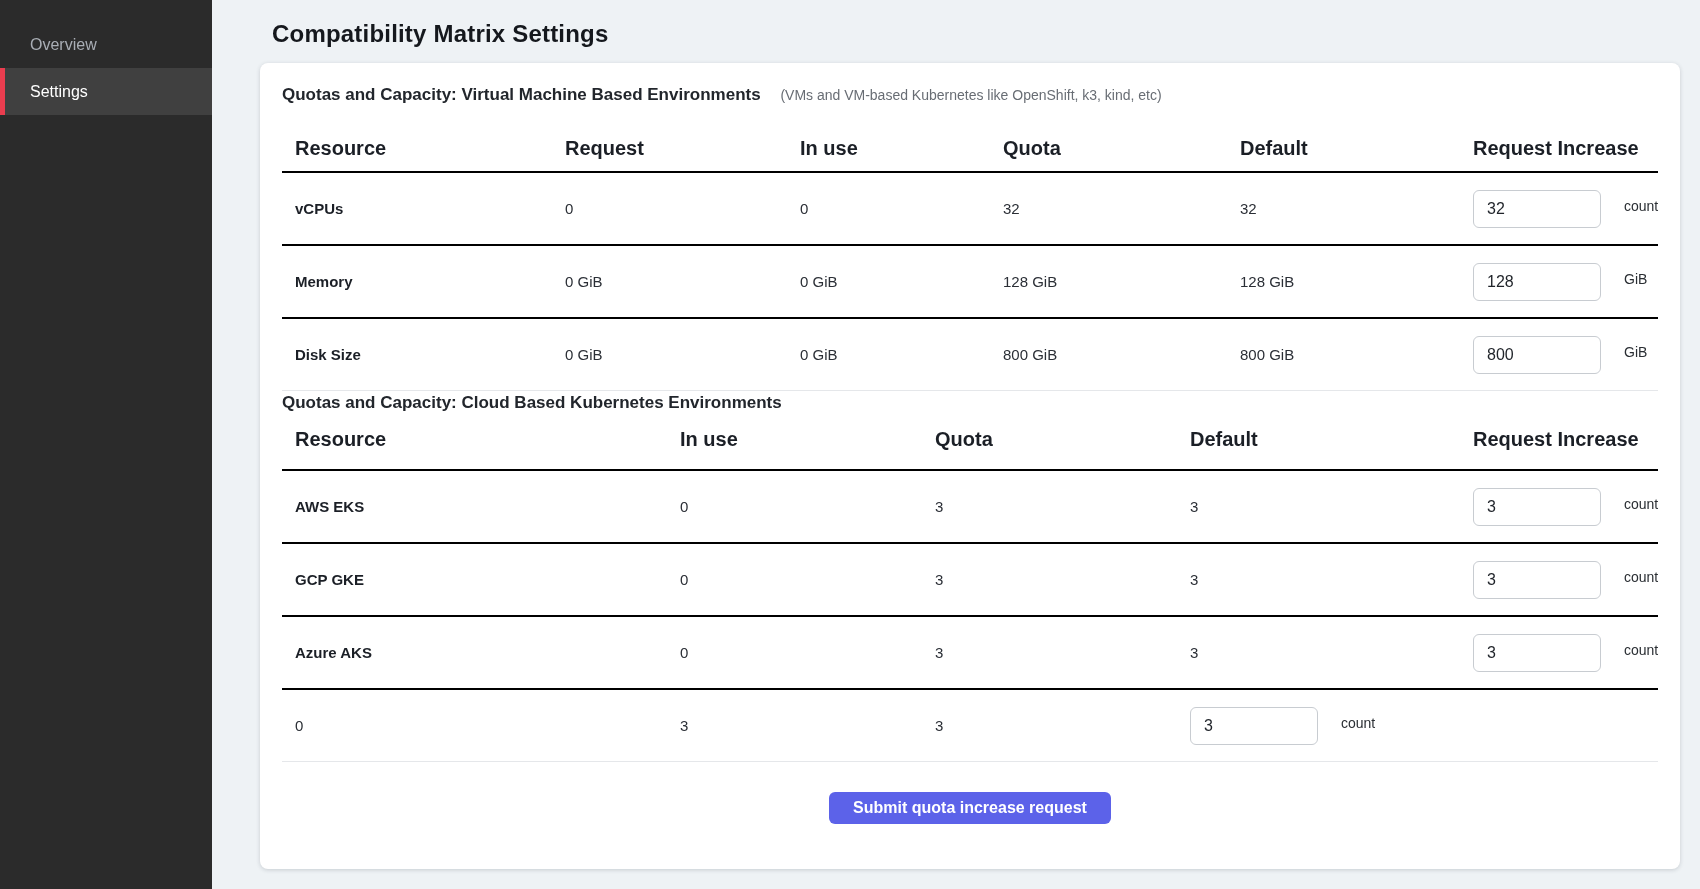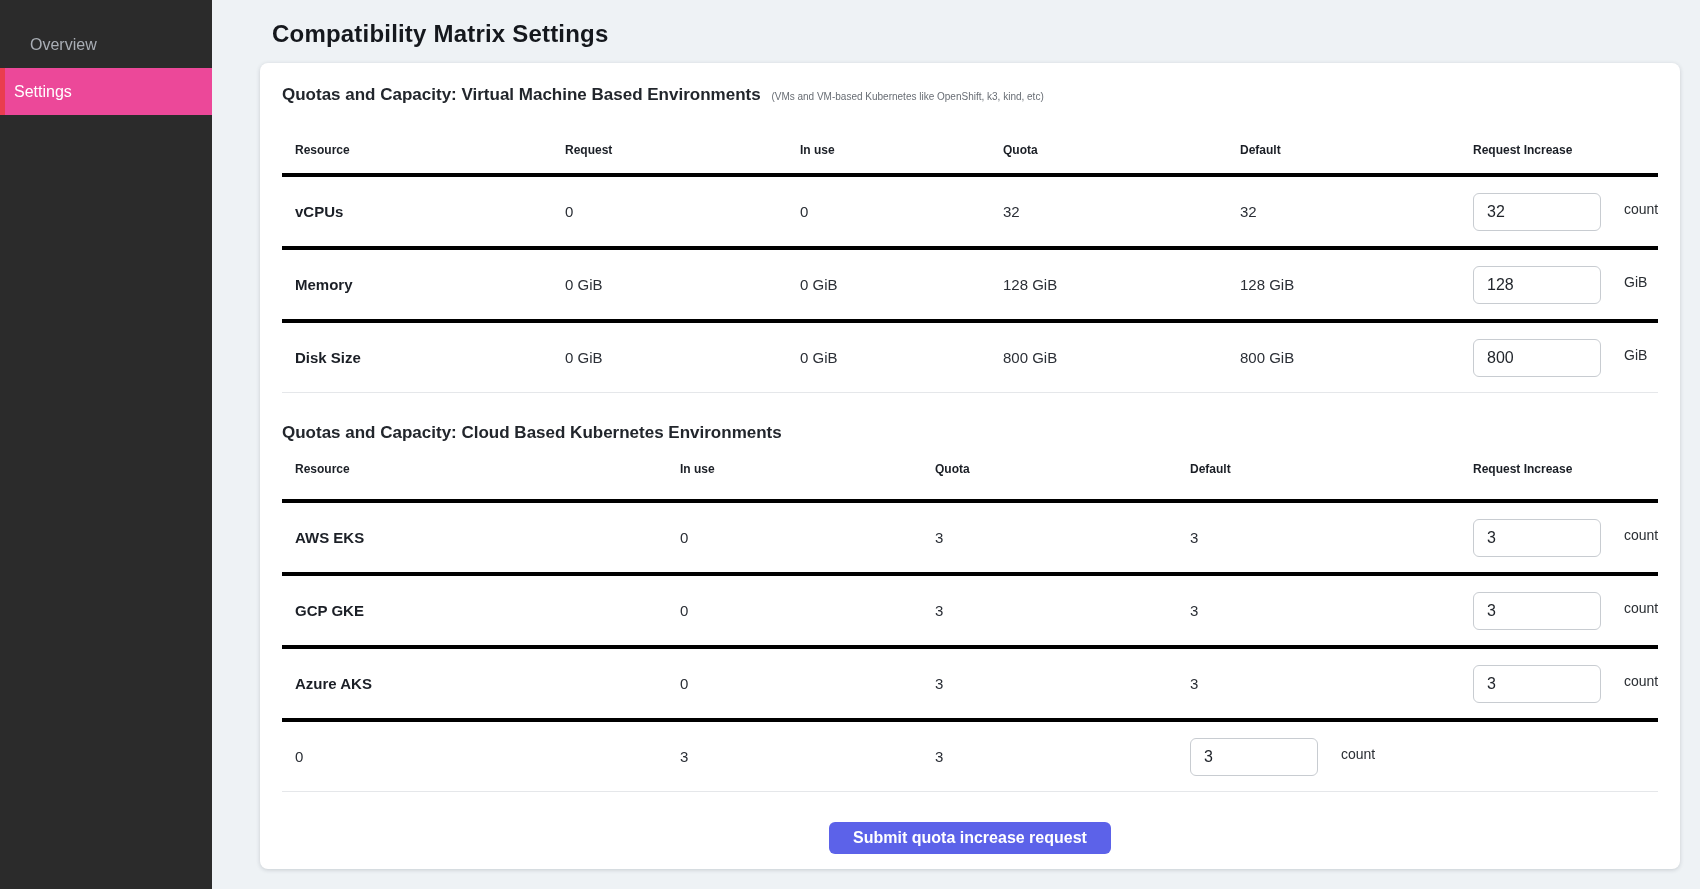--- a/index.html
+++ b/index.html
@@ -15,53 +15,53 @@
   
   .sidebar {
     position:absolute; left:0; top:0; width:212px; height:889px;
     background:#2b2b2b; padding-top:22px; z-index:2;
   }
   .nav-item {
     height:46px; display:flex; align-items:center;
     padding-left:30px; font-size:16px; color:#a9aeb5; cursor:pointer;
   }
   .nav-item.active {
-    background:#ec4899; color:#ffffff;
-    border-left:5px solid #ea3d4f; padding-left:9px; height:47px;
+    background:#404040; color:#ffffff;
+    border-left:5px solid #ea3d4f; padding-left:25px; height:47px;
   }
 
   
   .main { position:absolute; left:240px; top:0; width:1460px; height:889px; }
   .page-title {
     position:absolute; left:32px; top:20px;
     font-size:24px; font-weight:700; color:#15181d; letter-spacing:.2px;
   }
 
   .card {
     position:absolute; left:20px; top:63px; width:1420px; height:806px;
     background:#ffffff; border-radius:8px;
     box-shadow:0 1px 4px rgba(30,40,50,.18);
     padding:20px 22px 0;
   }
 
   .sec-title { font-size:17px; font-weight:700; color:#22262c; line-height:24px; }
-  .sec-sub   { font-size:10px; font-weight:400; color:#686d74; margin-left:6px; }
-  .sec-title-2 { margin-top:28px; }
+  .sec-sub   { font-size:14px; font-weight:400; color:#686d74; margin-left:15px; }
+  .sec-title-2 { }
 
   
   .grid-vm  { display:grid; grid-template-columns:283px 235px 203px 237px 233px 1fr; }
   .grid-k8s { display:grid; grid-template-columns:398px 255px 255px 283px 1fr; }
 
-  .qhead { font-size:12px; font-weight:700; color:#1b1f26; line-height:20px; }
+  .qhead { font-size:20px; font-weight:700; color:#1b1f26; line-height:20px; }
   .qhead-vm  { padding:31px 0 13px; }
   .qhead-k8s { padding:14px 0 20px; }
   .qhead > div:first-child, .qrow > div:first-child { padding-left:13px; }
 
   .qtable { border-bottom:1px solid #e5e7ea; }
-  .qrow { height:73px; align-items:center; border-top:4px solid #000000; font-size:15px; color:#2b2f36; }
+  .qrow { height:73px; align-items:center; border-top:2px solid #000000; font-size:15px; color:#2b2f36; }
   .cell-resource { font-weight:700; color:#1b1f26; }
 
   .req-cell { display:flex; align-items:center; }
   .req-input {
     width:128px; height:38px; padding:0 13px;
     font-family:"Liberation Sans", sans-serif;
     font-size:16px; color:#1f2329;
     border:1px solid #c8ccd1; border-radius:6px; background:#fff; outline:none;
   }
   .unit { font-size:14px; color:#2a2e33; margin-left:23px; transform:translateY(-3px); }

